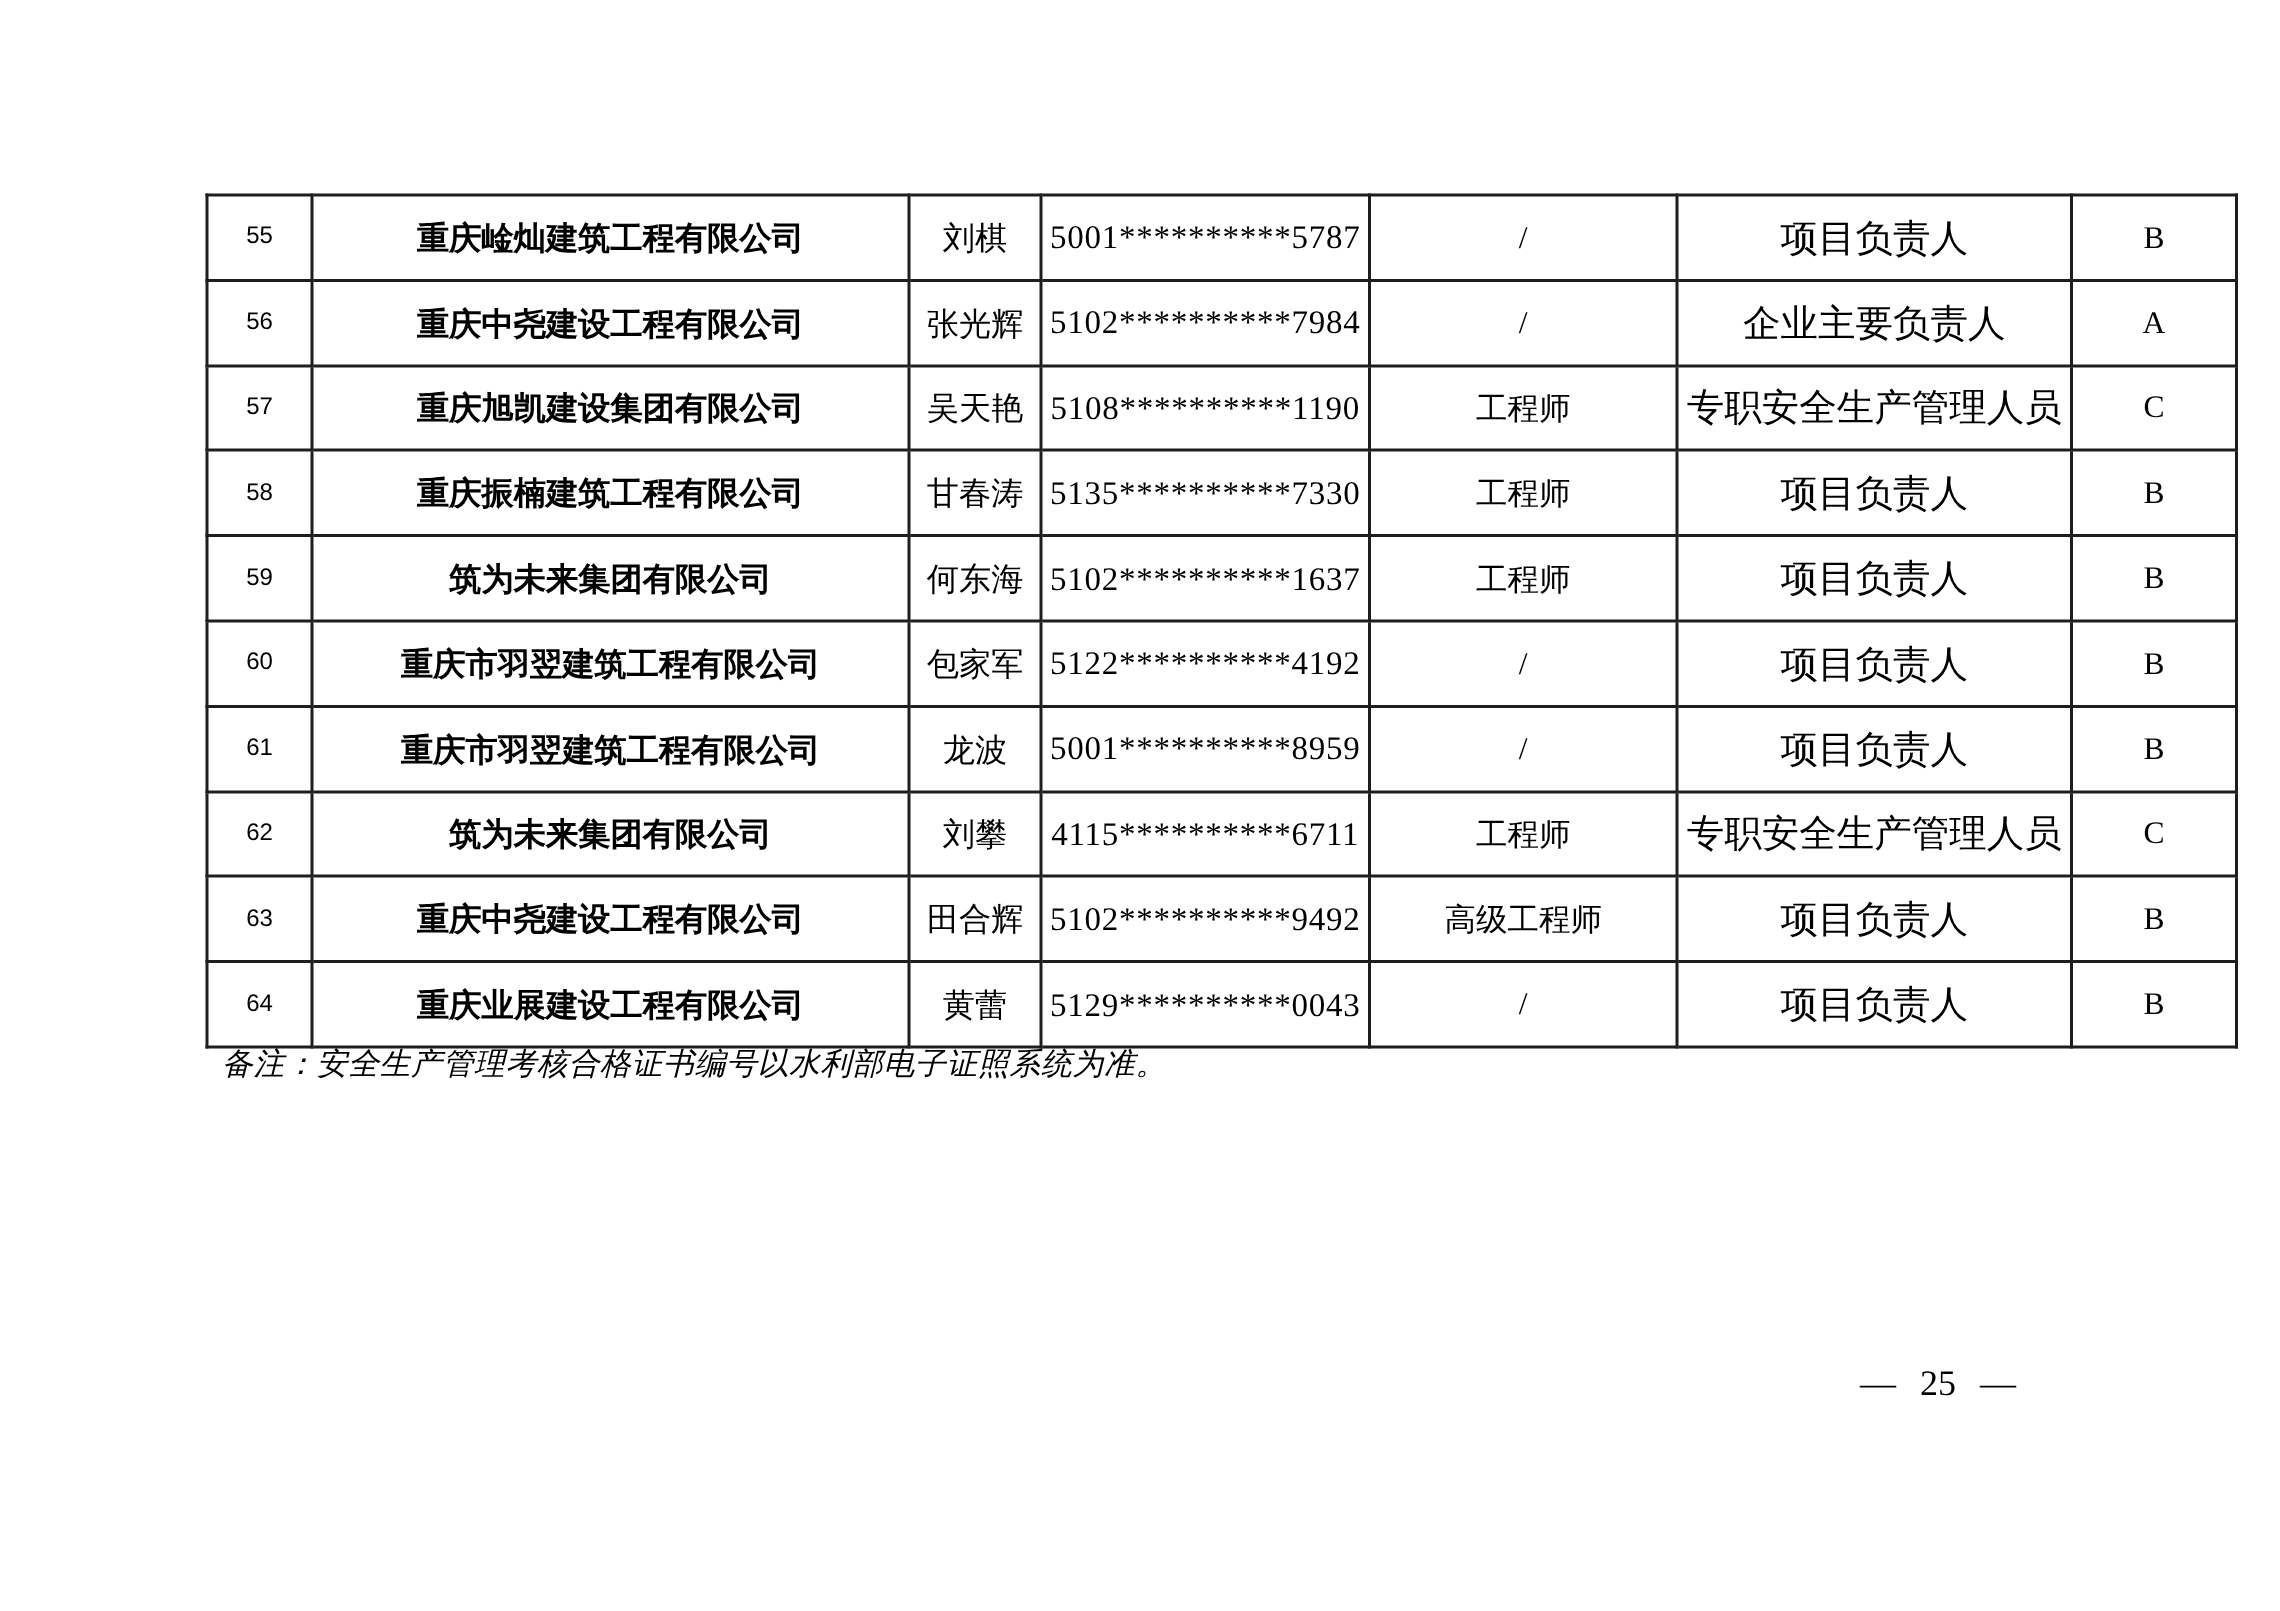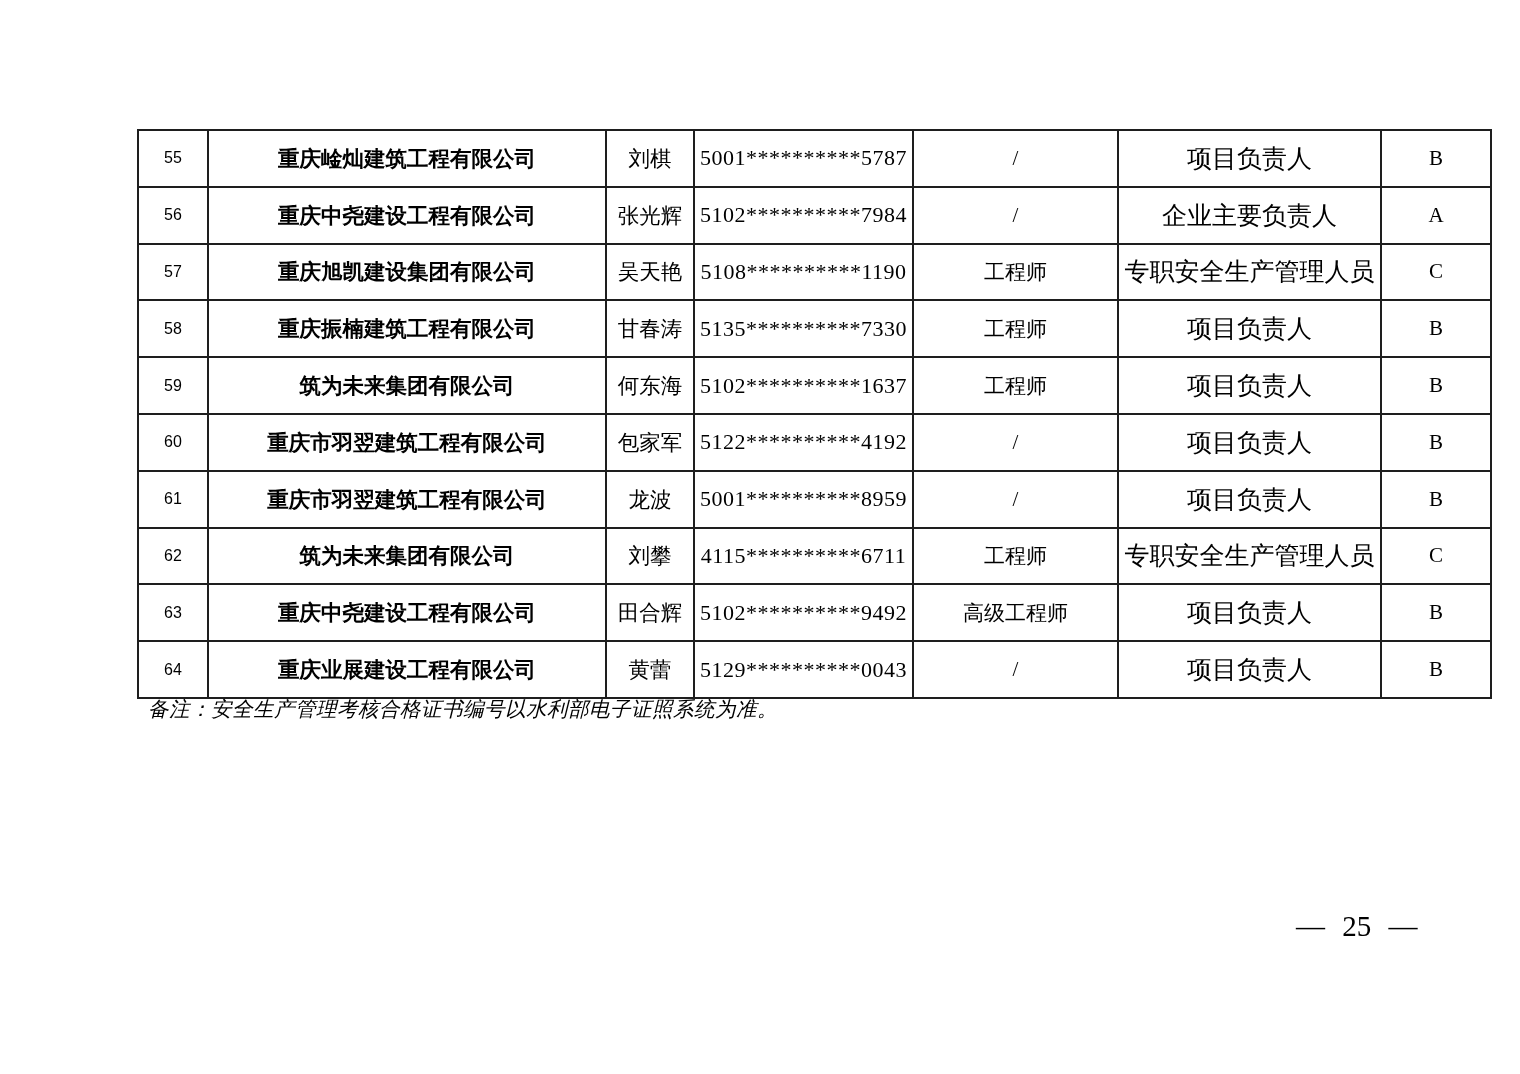--- a/index.html
+++ b/index.html
@@ -43,23 +43,23 @@
     position: absolute;
     left: 148px;
     top: 695px;
     font-size: 20.5px;
     letter-spacing: 0.5px;
     white-space: nowrap;
     font-style: italic;
   }
   .pagenum {
     position: absolute;
-    left: 1296px;
+    left: 1240px;
     top: 910px;
-    font-size: 29px;
+    font-size: 24px;
     word-spacing: 10px;
     white-space: nowrap;
   }
 </style>
 </head>
 <body>
 
 <table class="doc-table">
   <tbody>
       <tr>

